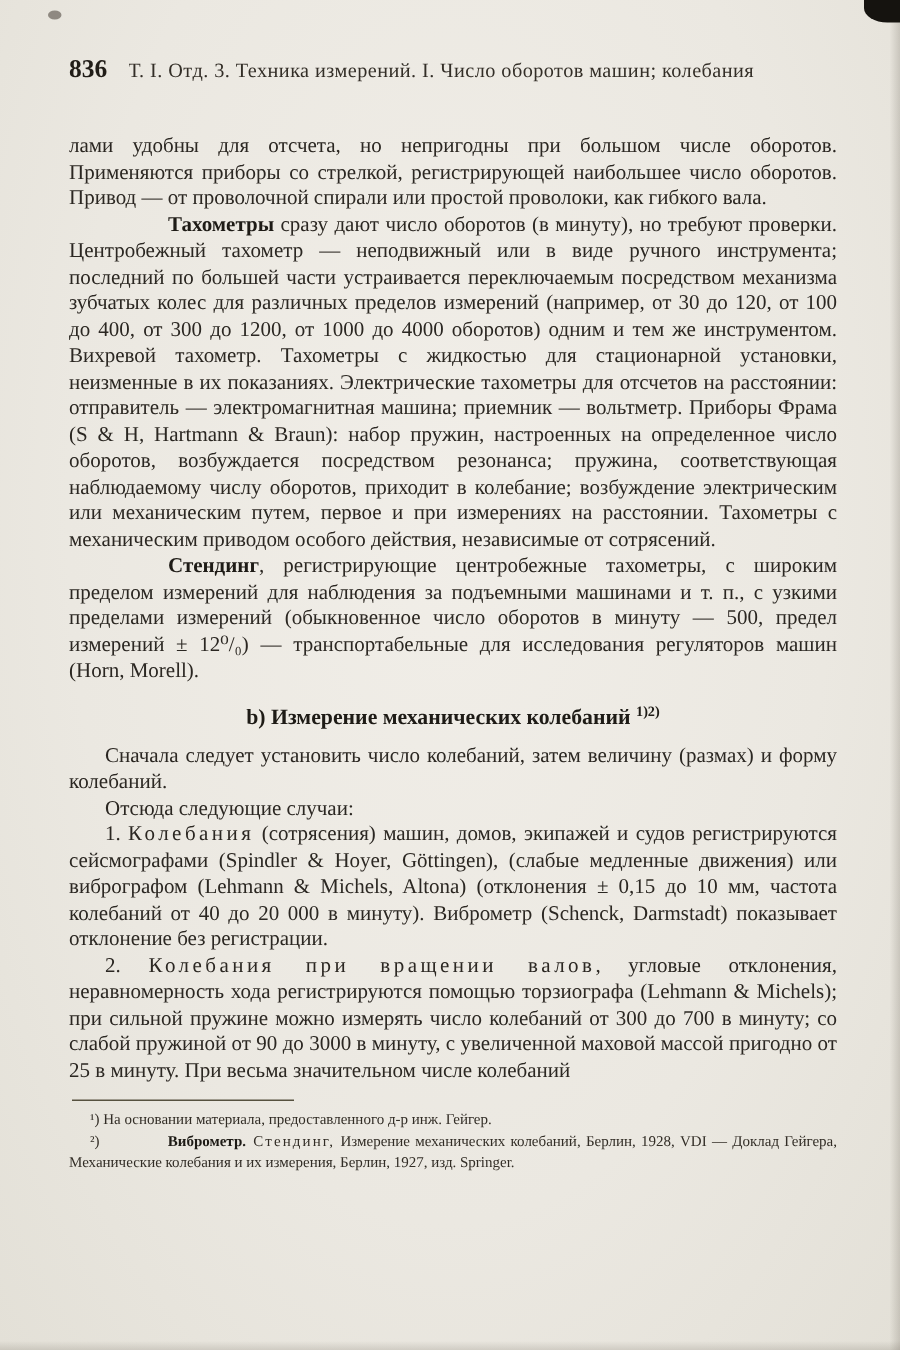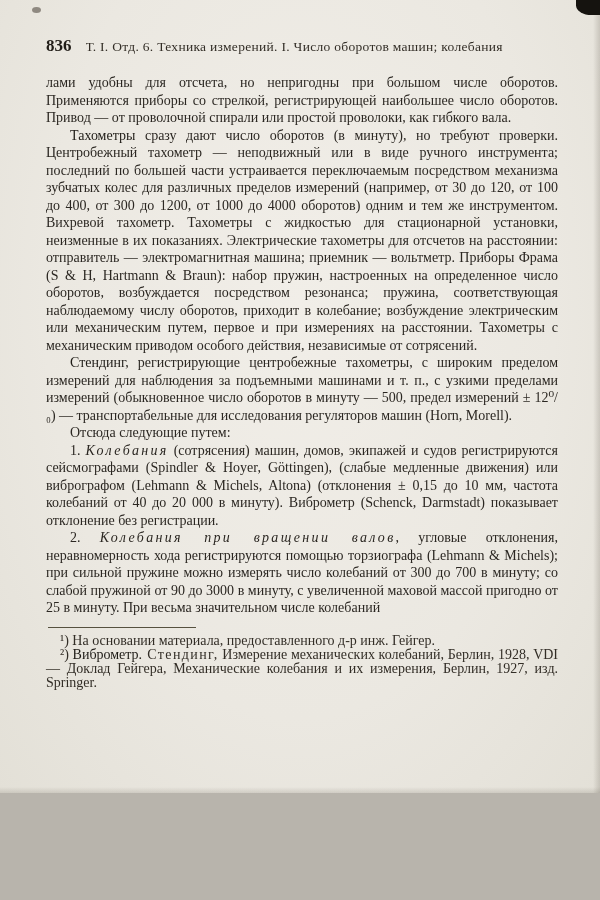--- a/index.html
+++ b/index.html
@@ -1,18 +1,18 @@
 <!DOCTYPE html>
 <html><head>
 <meta charset="utf-8">
 <style>
   html,body{margin:0;padding:0;background:#b8b4ac;}
   .page{
     position:relative;
-    width:600px;height:793px;
+    width:600px;height:900px;
     margin:0 auto;
     background:radial-gradient(ellipse at 50% 38%, #f1eee8 0%, #ebe8e1 60%, #e3e0d7 100%);
     font-family:"Liberation Serif","DejaVu Serif",serif;
     color:#2b2722;
     overflow:hidden;
     box-sizing:border-box;
   }
   .edge-shade-right{position:absolute;top:0;right:0;bottom:0;width:7px;
     background:linear-gradient(to left, rgba(95,88,76,0.22), rgba(95,88,76,0));}
   .edge-shade-bottom{position:absolute;left:0;right:0;bottom:0;height:6px;
@@ -23,63 +23,65 @@
     border-radius:50%;}
   .running-head{
     position:absolute;top:36px;left:46px;right:42px;
     display:flex;align-items:baseline;gap:14px;
     border-bottom:none;
     white-space:nowrap;
   }
   .pagenum{font-weight:bold;font-size:17px;color:#211d18;}
   .rh-text{font-size:13.5px;color:#332e27;letter-spacing:0.3px;overflow:hidden;text-overflow:clip;}
   .content{
-    position:absolute;top:74px;left:46px;right:42px;
+    position:absolute;top:89px;left:46px;right:42px;
     font-size:14px;line-height:17.5px;
     text-align:justify;
   }
   .para{margin:0;}
   .indent{text-indent:24px;}
-  .lead{font-weight:normal;color:#1e1b16;}
-  .sperr{letter-spacing:2.3px;font-style:italic;}
+  .lead{font-weight:bold;color:#1e1b16;margin-left:42px;}
+  .sperr{letter-spacing:2.3px;}
   .sperr-sm{letter-spacing:1.4px;}
   .heading{margin:10px 0 8px 0;text-align:center;font-weight:bold;text-indent:0;
     font-size:14.5px;color:#1e1b16;}
   .sup{font-size:9.5px;vertical-align:super;letter-spacing:0;}
-  .footnotes{margin-top:10px;font-size:14px;line-height:14.2px;color:#322d26;}
+  .footnotes{margin-top:10px;font-size:10px;line-height:14.2px;color:#322d26;}
   .fn-rule{width:148px;height:1px;background:#55504639;background:#56513f;margin:0 0 6px 2px;}
   .fn{margin:0;text-indent:14px;text-align:justify;}
 </style>
 </head>
 <body>
 
 <div class="page">
 
   <div class="edge-shade-right"></div>
   <div class="edge-shade-bottom"></div>
   <div class="blot-tr"></div>
   <div class="blot-tl"></div>
 
   <div class="running-head">
     <span class="pagenum">836</span>
-    <span class="rh-text">Т. I. Отд. 6. Техника измерений. I. Число оборотов машин; колебания</span>
+    <span class="rh-text">Т. I. Отд. 3. Техника измерений. I. Число оборотов машин; колебания</span>
   </div>
 
   <div class="content">
 
     <p class="para"><span>лами удобны для отсчета, но непригодны при большом числе оборотов. Применяются приборы со стрелкой, регистрирующей наибольшее число оборотов. Привод — от проволочной спирали или простой проволоки, как гибкого вала.</span></p>
 
     <p class="para indent"><span class="lead">Тахометры</span><span> сразу дают число оборотов (в минуту), но требуют проверки. Центробежный тахометр — неподвижный или в виде ручного инструмента; последний по большей части устраивается переключаемым посредством механизма зубчатых колес для различных пределов измерений (например, от 30 до 120, от 100 до 400, от 300 до 1200, от 1000 до 4000 оборотов) одним и тем же инструментом. Вихревой тахометр. Тахометры с жидкостью для стационарной установки, неизменные в их показаниях. Электрические тахометры для отсчетов на расстоянии: отправитель — электромагнитная машина; приемник — вольтметр. Приборы Фрама (S &amp; H, Hartmann &amp; Braun): набор пружин, настроенных на определенное число оборотов, возбуждается посредством резонанса; пружина, соответствующая наблюдаемому числу оборотов, приходит в колебание; возбуждение электрическим или механическим путем, первое и при измерениях на расстоянии. Тахометры с механическим приводом особого действия, независимые от сотрясений.</span></p>
 
     <p class="para indent"><span class="lead">Стендинг</span><span>, регистрирующие центробежные тахометры, с широким пределом измерений для наблюдения за подъемными машинами и т. п., с узкими пределами измерений (обыкновенное число оборотов в минуту — 500, предел измерений ± 12⁰/₀) — транспортабельные для исследования регуляторов машин (Horn, Morell).</span></p>
 
+    <p class="heading"><span>b) Измерение механических колебаний</span>&nbsp;<span class="sup">1)2)</span></p>
+
+    <p class="para indent"><span>Сначала следует установить число колебаний, затем величину (размах) и форму колебаний.</span></p>
 
 
-
-    <p class="para indent"><span>Отсюда следующие путем:</span></p>
+    <p class="para indent"><span>Отсюда следующие случаи:</span></p>
 
     <p class="para indent"><span>1. </span><span class="sperr">Колебания</span><span> (сотрясения) машин, домов, экипажей и судов регистрируются сейсмографами (Spindler &amp; Hoyer, Göttingen), (слабые медленные движения) или вибрографом (Lehmann &amp; Michels, Altona) (отклонения ± 0,15 до 10 мм, частота колебаний от 40 до 20 000 в минуту). Виброметр (Schenck, Darmstadt) показывает отклонение без регистрации.</span></p>
 
     <p class="para indent"><span>2. </span><span class="sperr">Колебания при вращении валов</span><span>, угловые отклонения, неравномерность хода регистрируются помощью торзиографа (Lehmann &amp; Michels); при сильной пружине можно измерять число колебаний от 300 до 700 в минуту; со слабой пружиной от 90 до 3000 в минуту, с увеличенной маховой массой пригодно от 25 в минуту. При весьма значительном числе колебаний</span></p>
 
     <div class="footnotes">
       <div class="fn-rule"></div>
       <p class="fn"><span>¹) На основании материала, предоставленного д-р инж. Гейгер.</span></p>
       <p class="fn"><span>²) </span><span class="lead">Виброметр.</span><span class="sperr-sm"> Стендинг,</span><span> Измерение механических колебаний, Берлин, 1928, VDI — Доклад Гейгера, Механические колебания и их измерения, Берлин, 1927, изд. Springer.</span></p>
     </div>

